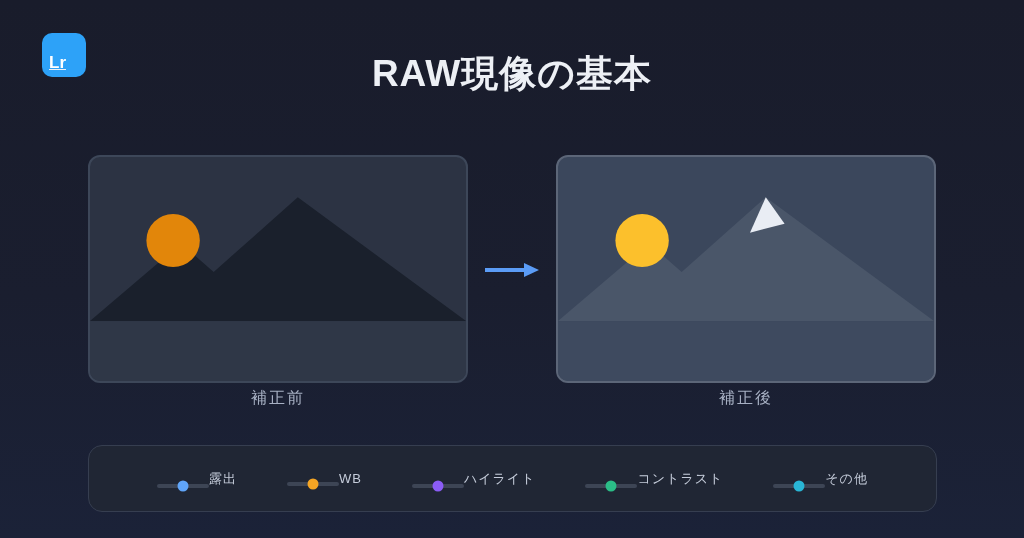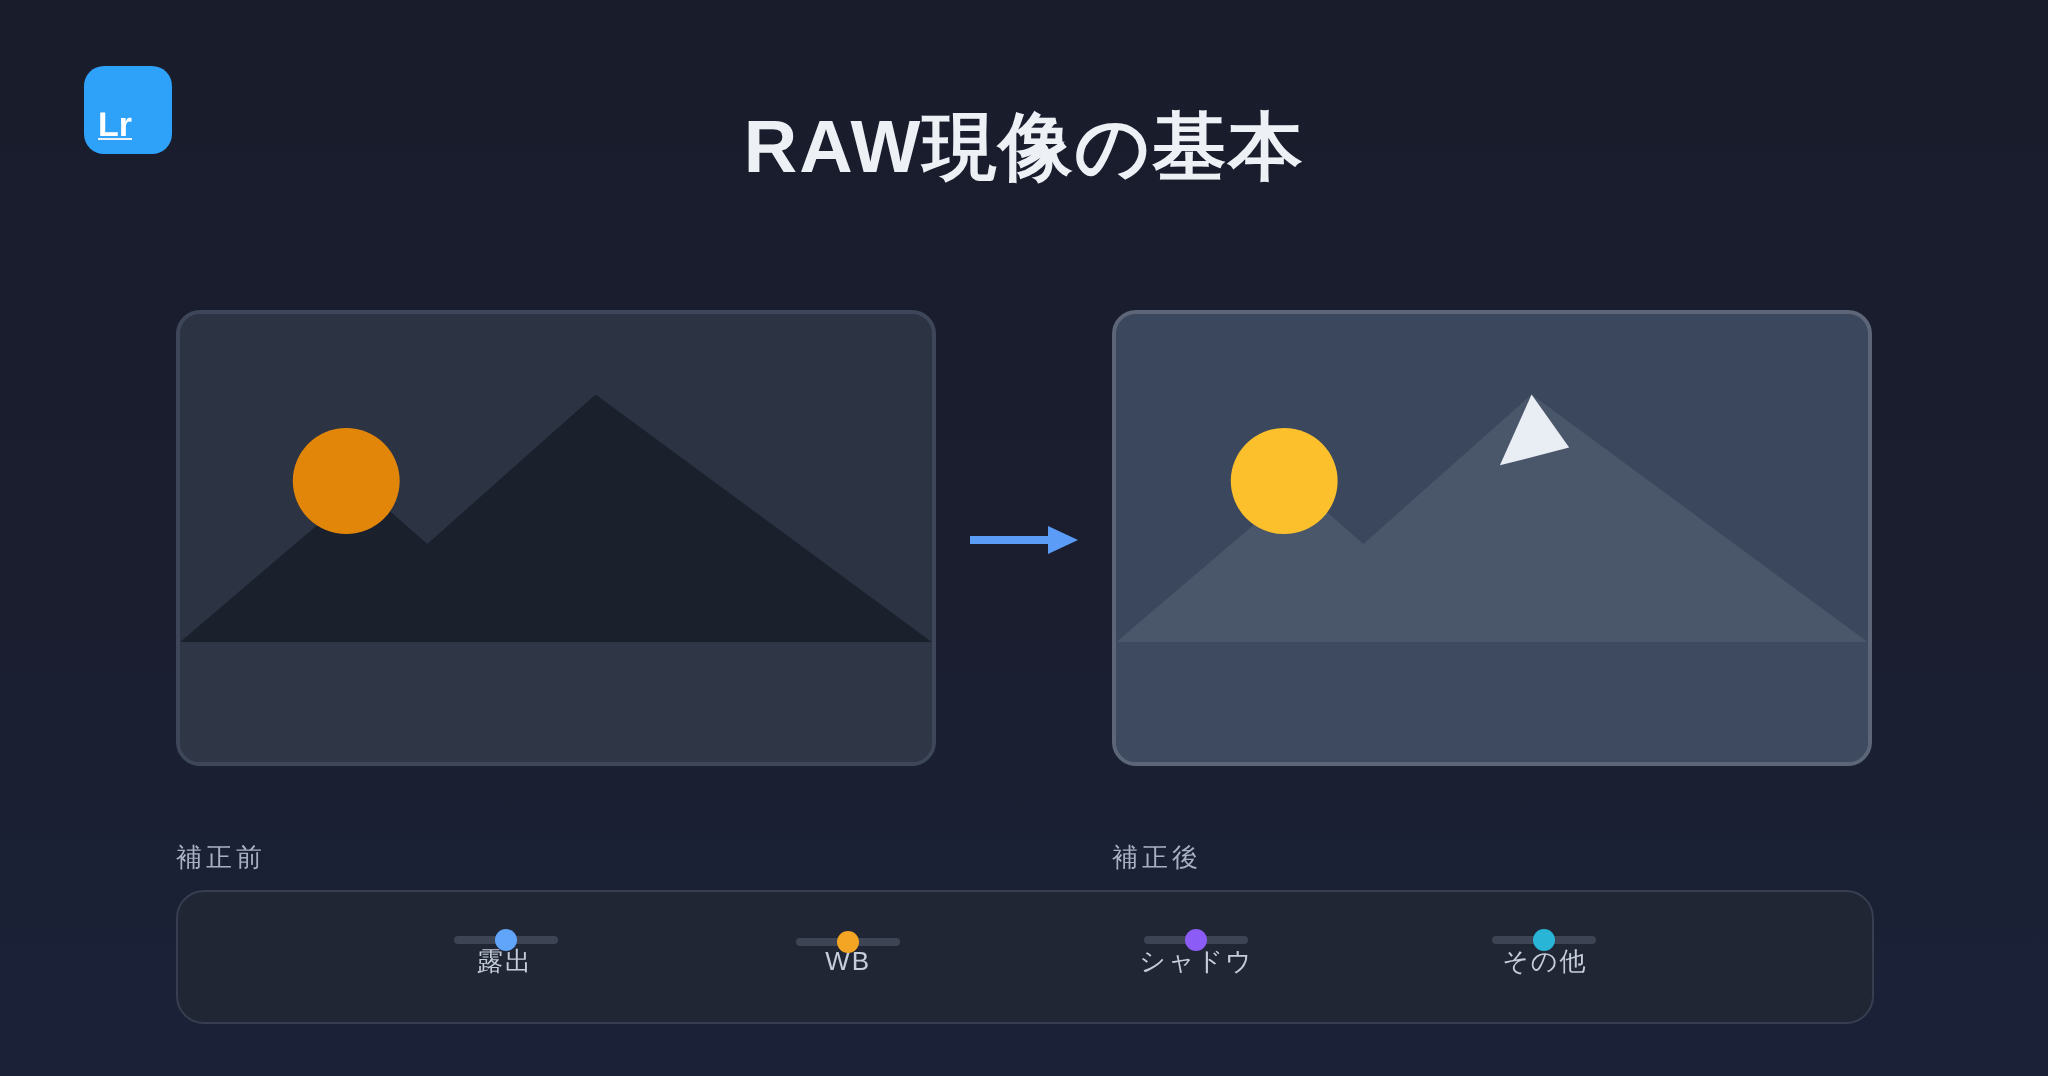--- a/index.html
+++ b/index.html
@@ -25,36 +25,36 @@
 
   
   .card {
     position:absolute; top:155px; width:380px; height:228px;
     border-radius:12px; overflow:hidden; border:2px solid;
   }
   .card svg { position:absolute; inset:0; width:100%; height:100%; display:block; }
   .card-before { left:88px;  background:#2c3343; border-color:#3d4759; }
   .card-after  { left:556px; background:#3b475c; border-color:#5c6678; }
   .card-label {
-    position:absolute; top:420px; width:380px; 
-    font-size:13px; color:#a7b0c3; letter-spacing:2px;
+    position:absolute; top:388px; width:380px; text-align:center;
+    font-size:16px; color:#a7b0c3; letter-spacing:2px;
   }
   .label-before { left:88px; }
   .label-after  { left:556px; }
 
   .arrow { position:absolute; left:484px; top:262px; width:56px; height:16px; }
 
   
   .panel {
     position:absolute; left:88px; top:445px; width:849px; height:67px;
     background:#202634; border:1.5px solid #363e50; border-radius:14px;
     display:flex; align-items:center; justify-content:space-evenly;
     padding:0 18px;
   }
-  .slider-group { display:flex; flex-direction:column; align-items:center; }
+  .slider-group { display:flex; flex-direction:row; align-items:flex-end; }
   .track {
     position:relative; width:52px; height:4px; border-radius:2px; background:#3d4555;
   }
   .knob {
     position:absolute; top:50%; left:50%; width:11px; height:11px;
     border-radius:50%; transform:translate(-50%,-50%);
   }
   .slider-label { font-size:13px; color:#c5ccda; letter-spacing:1px; white-space:nowrap; }
 </style>
 </head>
@@ -107,23 +107,29 @@
       <div class="knob" style="background: rgb(245, 165, 36);"></div>
     </div>
     <div class="slider-label">WB</div>
   </div>
 
 
   <div class="slider-group">
     <div class="track">
       <div class="knob" style="background: rgb(139, 92, 246);"></div>
     </div>
-    <div class="slider-label">シャドウ</div>
+    <div class="slider-label">ハイライト</div>
   </div>
 
+  <div class="slider-group">
+    <div class="track">
+      <div class="knob" style="background: rgb(43, 189, 135);"></div>
+    </div>
+    <div class="slider-label">コントラスト</div>
+  </div>
 
   <div class="slider-group">
     <div class="track">
       <div class="knob" style="background: rgb(41, 182, 214);"></div>
     </div>
     <div class="slider-label">その他</div>
   </div>
 
 </div>
 

